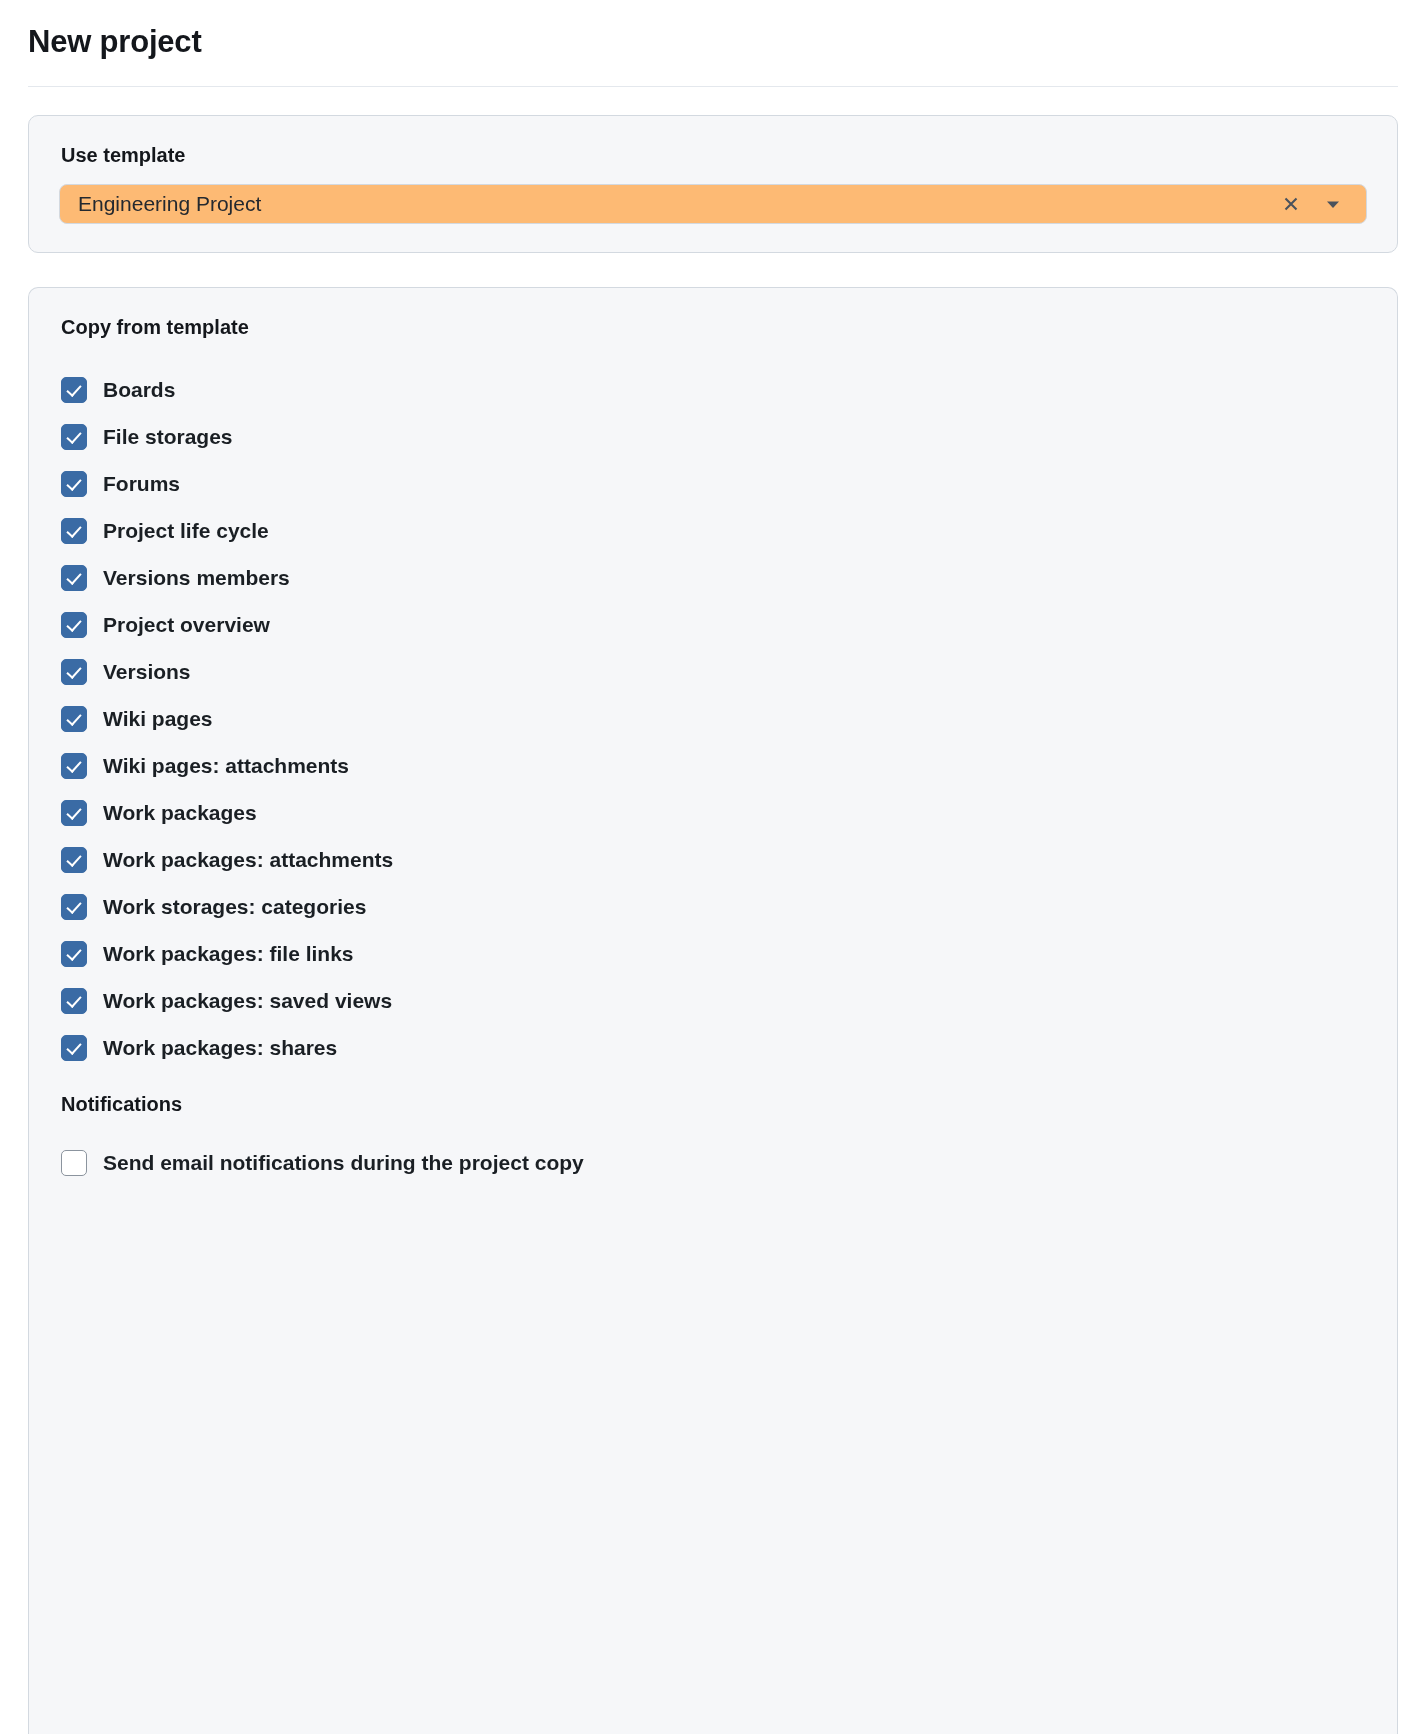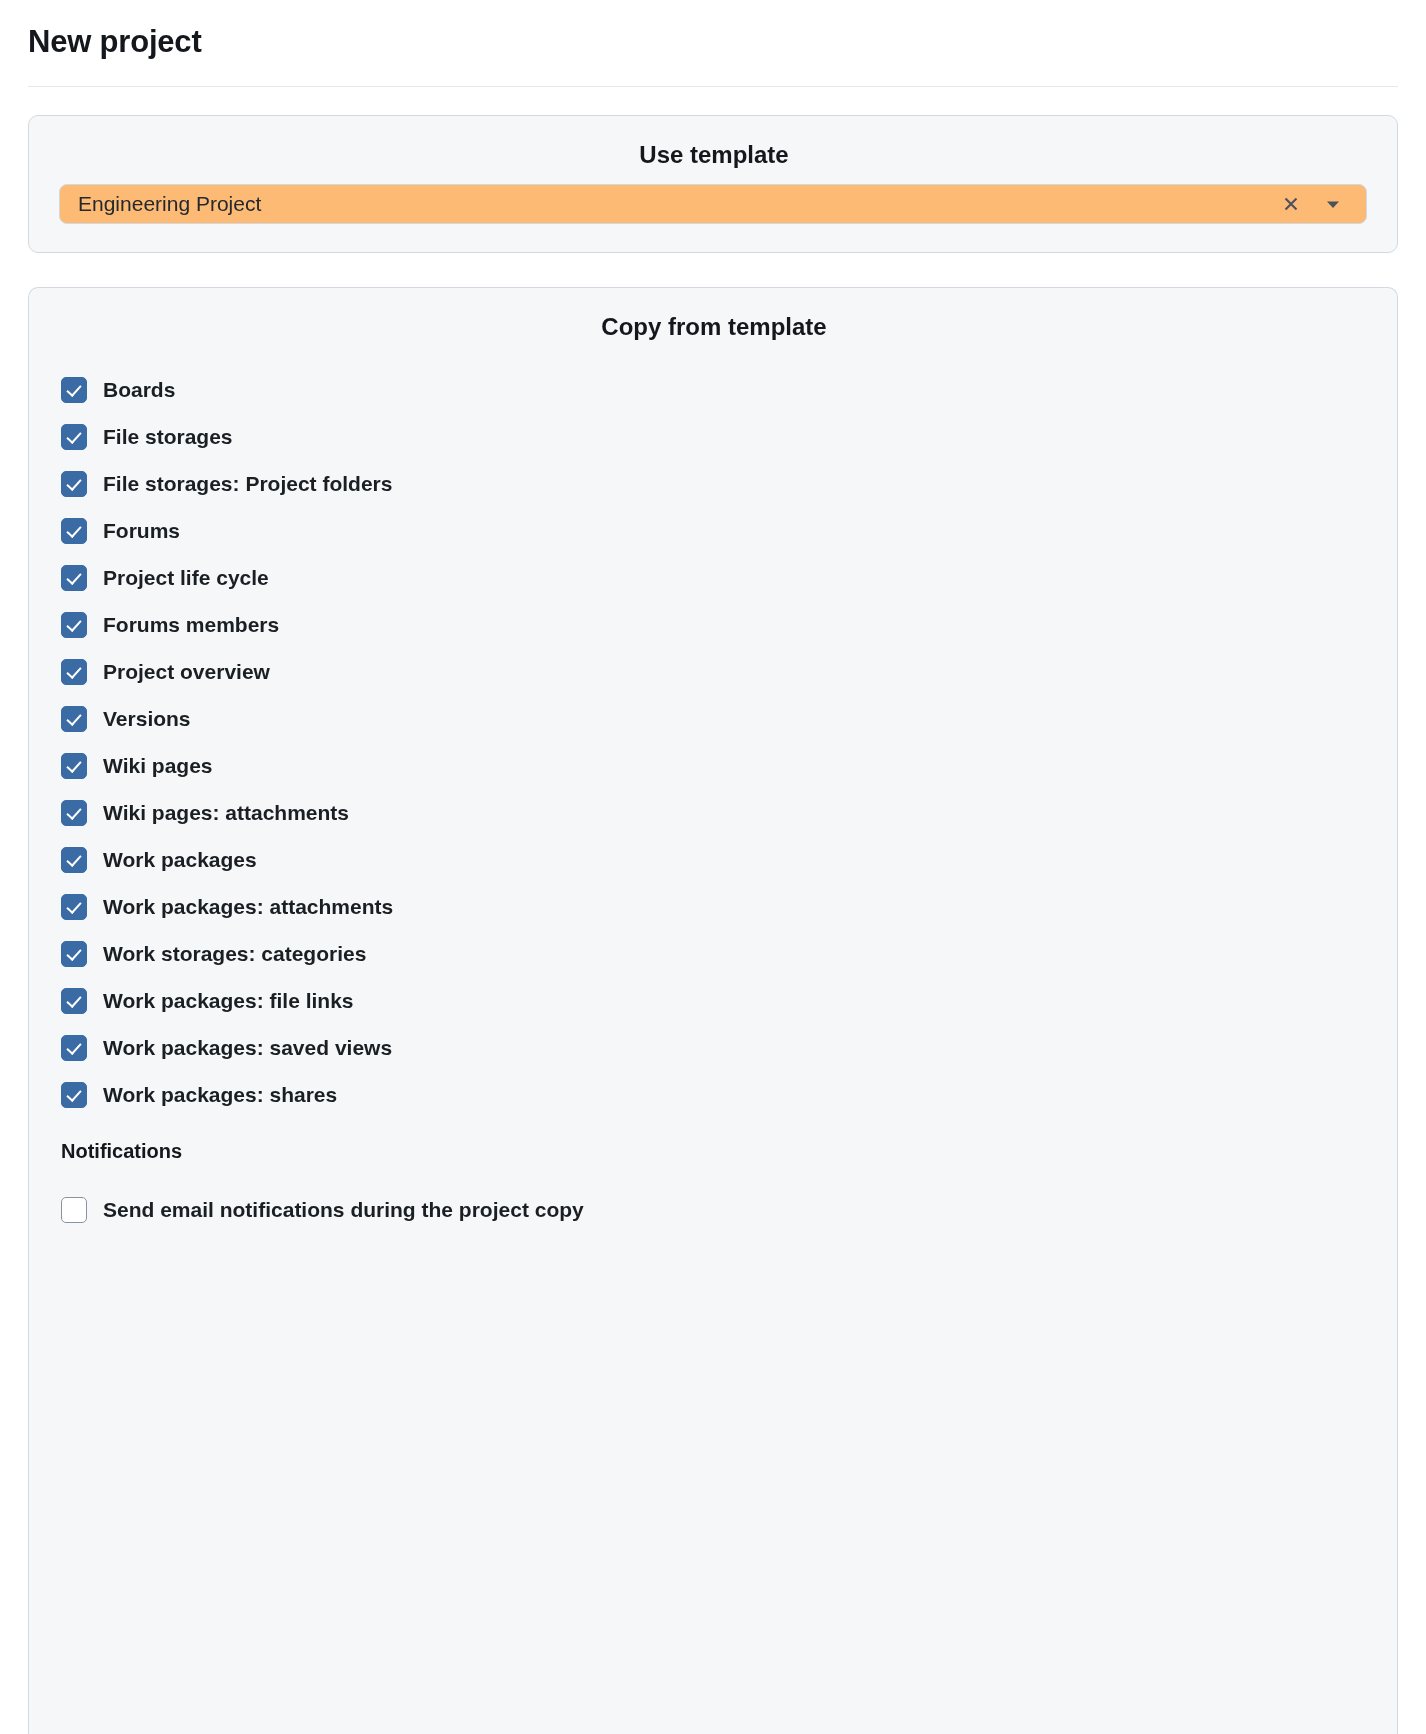--- a/index.html
+++ b/index.html
@@ -53,26 +53,25 @@
     margin-top: 34px;
     padding: 26px 30px 40px 30px;
     
     min-height: 1450px;
     border-bottom: none;
     border-bottom-left-radius: 0;
     border-bottom-right-radius: 0;
   }
 
   .panel-label {
-    font-size: 24px;
+    font-size: 20px;
     line-height: 26px;
     font-weight: 700;
     color: #14171c;
     margin: 0 0 16px 2px;
-    text-align: center;
   }
 
   
   .select-field {
     position: relative;
     box-sizing: border-box;
     display: flex;
     align-items: center;
     height: 40px;
     background: #fdba74;
@@ -205,33 +204,29 @@
         <li class="check-row">
           <span class="cbx checked" role="checkbox" aria-checked="true"></span>
           <span class="check-label">Boards</span>
         </li>
         <li class="check-row">
           <span class="cbx checked" role="checkbox" aria-checked="true"></span>
           <span class="check-label">File storages</span>
         </li>
         <li class="check-row">
           <span class="cbx checked" role="checkbox" aria-checked="true"></span>
-          <span class="check-label">File storages: Project folders</span>
-        </li>
-        <li class="check-row">
-          <span class="cbx checked" role="checkbox" aria-checked="true"></span>
           <span class="check-label">Forums</span>
         </li>
         <li class="check-row">
           <span class="cbx checked" role="checkbox" aria-checked="true"></span>
           <span class="check-label">Project life cycle</span>
         </li>
         <li class="check-row">
           <span class="cbx checked" role="checkbox" aria-checked="true"></span>
-          <span class="check-label">Forums members</span>
+          <span class="check-label">Versions members</span>
         </li>
         <li class="check-row">
           <span class="cbx checked" role="checkbox" aria-checked="true"></span>
           <span class="check-label">Project overview</span>
         </li>
         <li class="check-row">
           <span class="cbx checked" role="checkbox" aria-checked="true"></span>
           <span class="check-label">Versions</span>
         </li>
         <li class="check-row">

